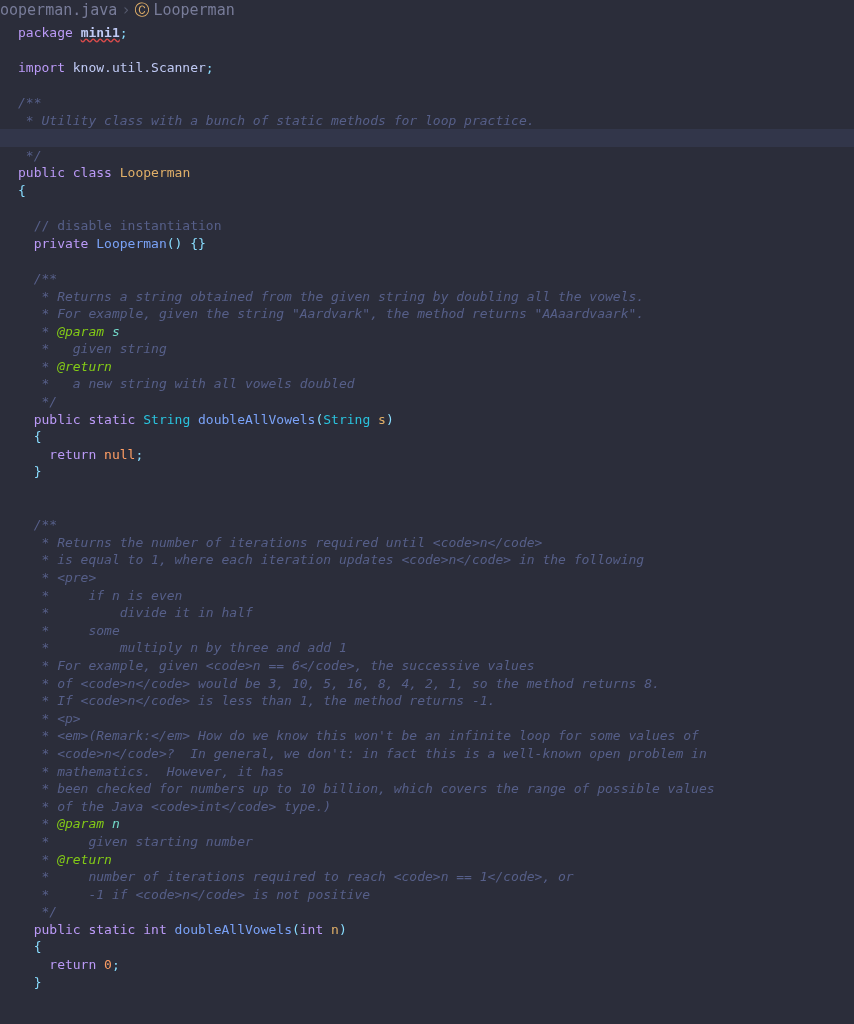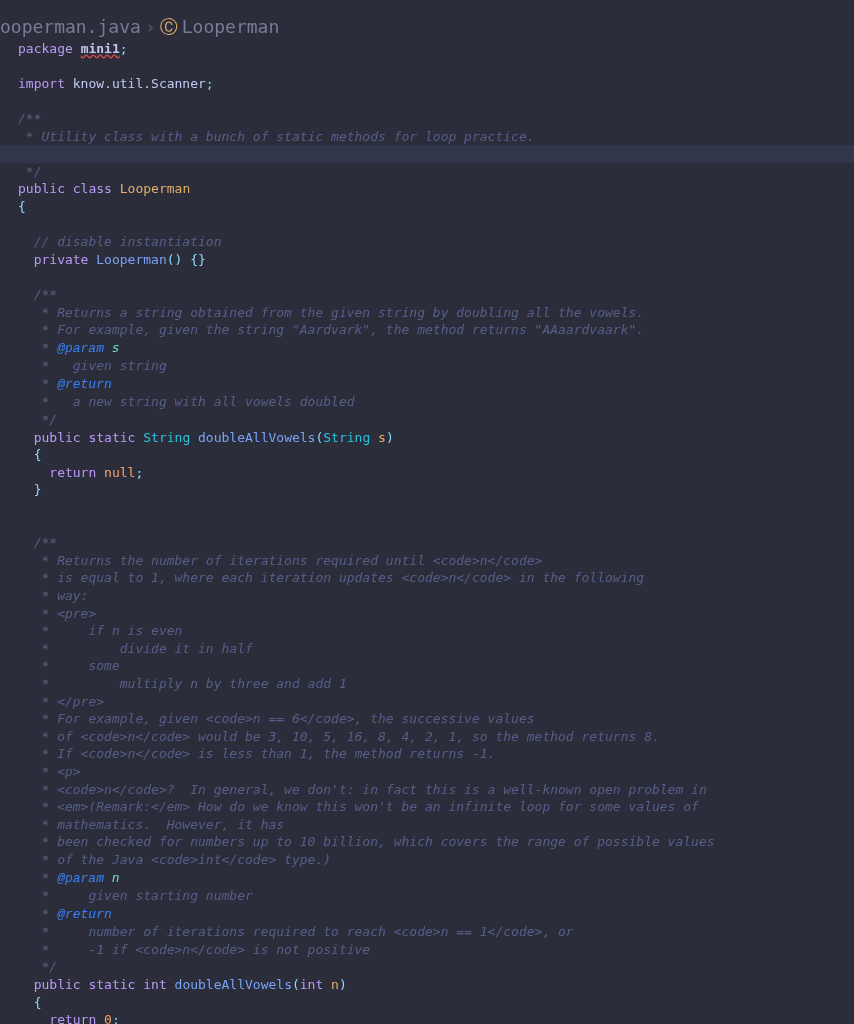--- a/index.html
+++ b/index.html
@@ -1,30 +1,30 @@
 <!DOCTYPE html>
 <html><head>
 <meta charset="utf-8">
 <style>
 * { margin:0; padding:0; box-sizing:border-box; }
 body { background:#2b2d3a; color:#a9b1d6; font-family:'Menlo','Consolas',monospace; font-size:13px; line-height:17.6px; width:854px; }
-.breadcrumb { padding:18px 0 4px 0; font-size:18px; color:#787c99; }
+.breadcrumb { padding:2px 0 4px 0; font-size:15px; color:#787c99; }
 .breadcrumb .sep { color:#565a6e; margin:0 4px; }
 .breadcrumb .cls-icon { color:#e0af68; margin-right:4px; }
 .editor { position:relative; }
 .line { white-space:pre; padding-left:18px; min-height:17.6px; }
 .line.hl { background:#32364a; }
 .k  { color:#bb9af7;text-align:right; }   
 .ty { color:#2ac3de;text-align:right; }   
 .cls{ color:#e0af68; }   
 .fn { color:#7aa2f7; }
 .num{ color:#ff9e64; }
-.cm { color:#565f89; font-style:italic; }
+.cm { color:#565f89; }
 .jd { color:#565f89; font-style:italic; }
-.jt { color:#3b82f6; font-style:italic;font-family:Liberation Mono, monospace; } 
+.jt { color:#84cc16; font-style:italic; } 
 .jv { color:#73daca; font-style:italic; }
 .pl { color:#89ddff; }   
 .id { color:#c0caf5; }
 .err{ text-decoration:underline wavy #db4b4b; text-decoration-skip-ink:none;font-weight:bold; }
 .prm{ color:#e0af68; }   
 .zero{ color:#ff9e64; }
 </style>
 </head>
 <body>
 
@@ -57,33 +57,31 @@
 <div class="line"><span class="jd">   */</span></div>
 <div class="line">  <span class="k">public</span> <span class="k">static</span> <span class="ty">String</span> <span class="fn">doubleAllVowels</span><span class="pl">(</span><span class="ty">String</span> <span class="prm">s</span><span class="pl">)</span></div>
 <div class="line"><span class="pl">  {</span></div>
 <div class="line">    <span class="k">return</span> <span class="num">null</span><span class="pl">;</span></div>
 <div class="line"><span class="pl">  }</span></div>
 <div class="line"></div>
 <div class="line"></div>
 <div class="line"><span class="jd">  /**</span></div>
 <div class="line"><span class="jd">   * Returns the number of iterations required until &lt;code&gt;n&lt;/code&gt;</span></div>
 <div class="line"><span class="jd">   * is equal to 1, where each iteration updates &lt;code&gt;n&lt;/code&gt; in the following</span></div>
-<div class="line"><span class="jd">   * way:</span></div>
 <div class="line"><span class="jd">   * &lt;pre&gt;</span></div>
 <div class="line"><span class="jd">   *     if n is even</span></div>
 <div class="line"><span class="jd">   *         divide it in half</span></div>
 <div class="line"><span class="jd">   *     some</span></div>
 <div class="line"><span class="jd">   *         multiply n by three and add 1</span></div>
-<div class="line"><span class="jd">   * &lt;/pre&gt;</span></div>
 <div class="line"><span class="jd">   * For example, given &lt;code&gt;n == 6&lt;/code&gt;, the successive values</span></div>
 <div class="line"><span class="jd">   * of &lt;code&gt;n&lt;/code&gt; would be 3, 10, 5, 16, 8, 4, 2, 1, so the method returns 8.</span></div>
 <div class="line"><span class="jd">   * If &lt;code&gt;n&lt;/code&gt; is less than 1, the method returns -1.</span></div>
 <div class="line"><span class="jd">   * &lt;p&gt;</span></div>
+<div class="line"><span class="jd">   * &lt;em&gt;(Remark:&lt;/em&gt; How do we know this won't be an infinite loop for some values of</span></div>
 <div class="line"><span class="jd">   * &lt;code&gt;n&lt;/code&gt;?  In general, we don't: in fact this is a well-known open problem in</span></div>
-<div class="line"><span class="jd">   * &lt;em&gt;(Remark:&lt;/em&gt; How do we know this won't be an infinite loop for some values of</span></div>
 <div class="line"><span class="jd">   * mathematics.  However, it has</span></div>
 <div class="line"><span class="jd">   * been checked for numbers up to 10 billion, which covers the range of possible values</span></div>
 <div class="line"><span class="jd">   * of the Java &lt;code&gt;int&lt;/code&gt; type.)</span></div>
 <div class="line"><span class="jd">   * </span><span class="jt">@param</span> <span class="jv">n</span></div>
 <div class="line"><span class="jd">   *     given starting number</span></div>
 <div class="line"><span class="jd">   * </span><span class="jt">@return</span></div>
 <div class="line"><span class="jd">   *     number of iterations required to reach &lt;code&gt;n == 1&lt;/code&gt;, or</span></div>
 <div class="line"><span class="jd">   *     -1 if &lt;code&gt;n&lt;/code&gt; is not positive</span></div>
 <div class="line"><span class="jd">   */</span></div>
 <div class="line">  <span class="k">public</span> <span class="k">static</span> <span class="k">int</span> <span class="fn">doubleAllVowels</span><span class="pl">(</span><span class="k">int</span> <span class="prm">n</span><span class="pl">)</span></div>

